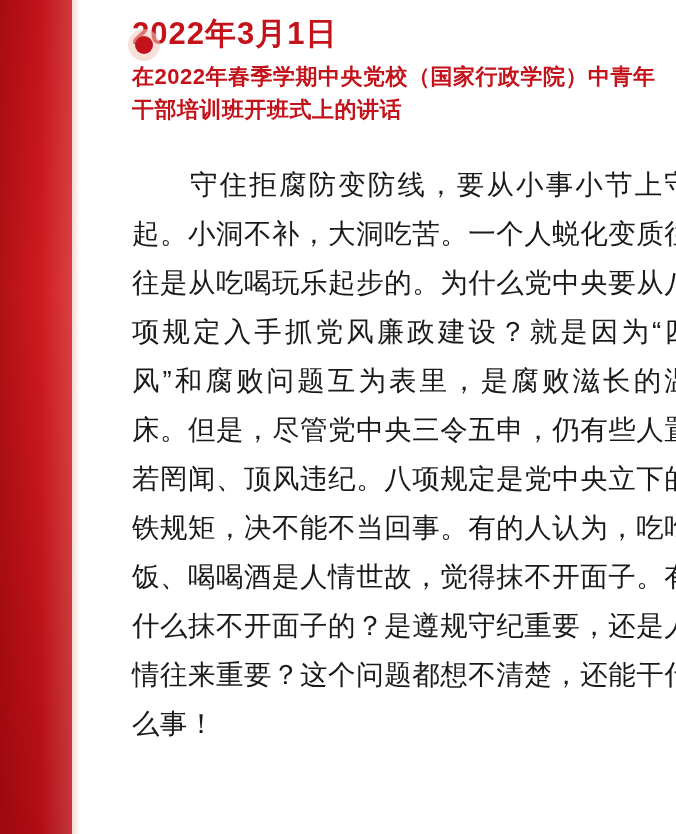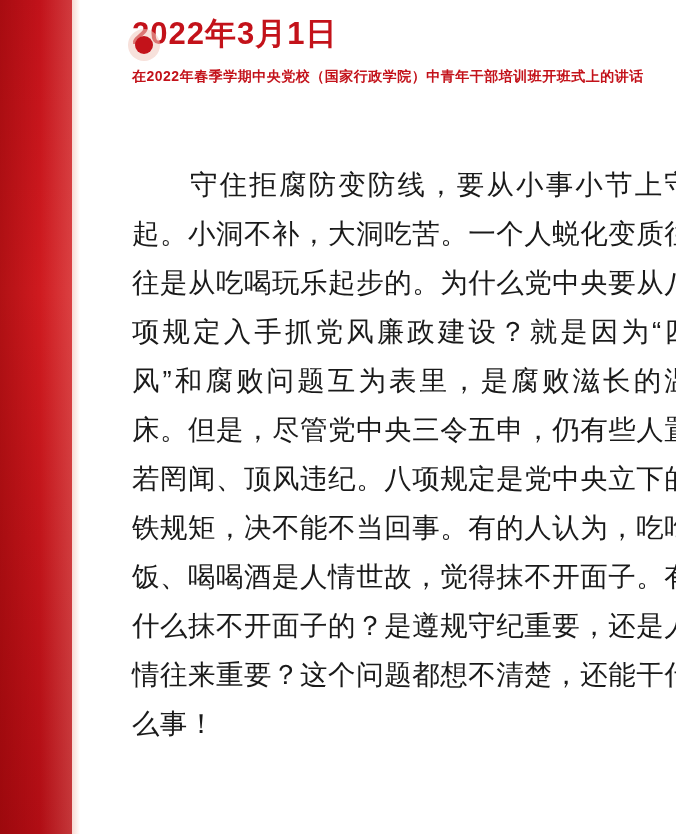--- a/index.html
+++ b/index.html
@@ -74,21 +74,21 @@
   .date-title {
     font-size: 31px;
     font-weight: bold;
     color: #c3121a;
     letter-spacing: 1px;
     line-height: 40px;
     margin: 0 0 6px 0;
     white-space: nowrap;
   }
   .subtitle {
-    font-size: 14px;
+    font-size: 22px;
     font-weight: bold;
     color: #c3121a;
     line-height: 33px;
     margin: 0;
     letter-spacing: 0.5px;
   }
   .body-text {
     position: absolute;
     left: 52px;
     top: 160px;

